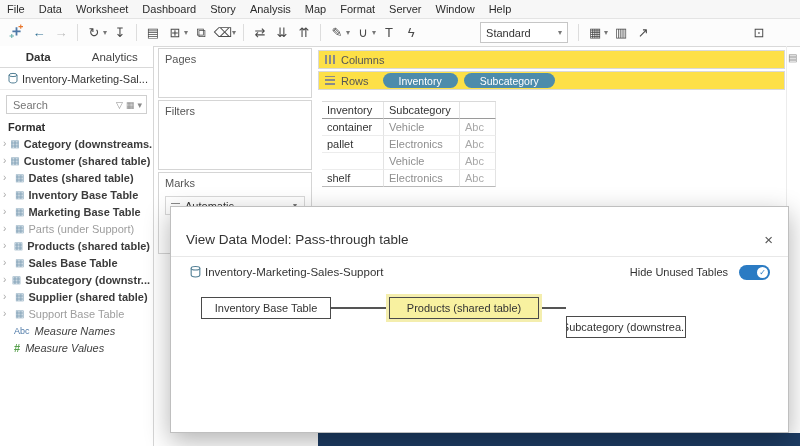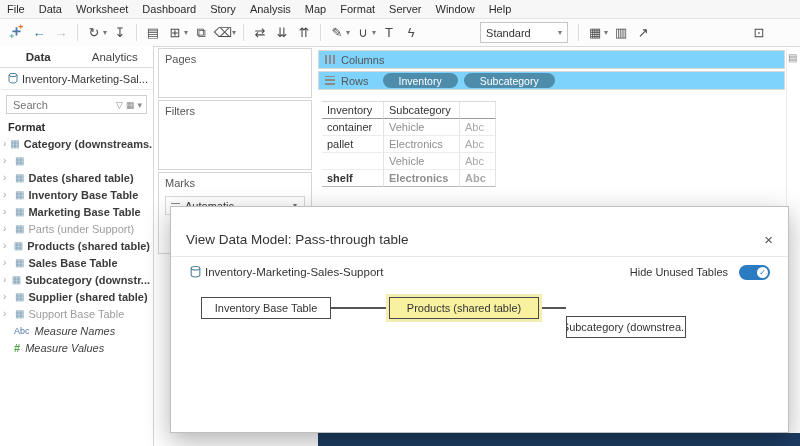--- a/index.html
+++ b/index.html
@@ -46,36 +46,36 @@
   .card{position:absolute;left:158px;width:152px;border:1px solid #d5d5d5;background:#fff;font-size:11px;color:#555;}
   .card-label{padding:4px 6px;}
   .card.pages{top:48px;height:48px;}
   .card.filters{top:100px;height:68px;}
   .card.marks{top:172px;height:80px;}
   .marks-dd{margin:3px 6px;height:17px;border:1px solid #d9d9d9;display:flex;align-items:center;gap:5px;padding:0 5px;color:#333;}
   .marks-dd .bars{width:9px;height:8px;background:repeating-linear-gradient(0deg,#8a8a8a 0 1px,transparent 1px 3px);}
   .marks-dd .caret{margin-left:auto;}
 
   
-  .shelf{position:absolute;left:318px;width:467px;height:19px;border:1px solid #d9d9d9;background:#7dd3fc;display:flex;align-items:center;gap:6px;padding:0 6px;font-size:11px;color:#555;box-sizing:border-box;}
+  .shelf{position:absolute;left:318px;width:467px;height:19px;border:1px solid #d9d9d9;background:#fde047;display:flex;align-items:center;gap:6px;padding:0 6px;font-size:11px;color:#555;box-sizing:border-box;}
   .shelf.cols{top:50px;}
   .shelf.rows{top:71px;}
   .vbars{width:10px;height:9px;background:repeating-linear-gradient(90deg,#8a8a8a 0 2px,transparent 2px 4px);}
   .hbars{width:10px;height:9px;background:repeating-linear-gradient(0deg,#8a8a8a 0 2px,transparent 2px 4px);}
   .pill{height:15px;border-radius:8px;background:#4d8cab;color:#fff;font-size:10.5px;display:flex;align-items:center;padding:0 16px;cursor:default;}
   .pill.first{margin-left:8px;}
 
   
   .viztable{position:absolute;left:322px;top:101px;display:grid;grid-template-columns:62px 76px 36px;font-size:11px;border-top:1px solid #d9d9d9;}
   .vc{height:16px;line-height:16px;padding-left:5px;border-right:1px solid #e3e3e3;border-bottom:1px solid #ececec;white-space:nowrap;overflow:hidden;}
   .vc.hdr{color:#333;border-bottom:1px solid #9a9a9a;}
   .vc.inv{color:#333;}
   .vc.sub{color:#8f8f8f;}
   .vc.val{color:#a8a8a8;}
-  .vc.lastrow{border-bottom:1px solid #b9b9b9;font-weight:bold;}
+  .vc.lastrow{border-bottom:1px solid #b9b9b9;}
 
   
   .right-rail{position:absolute;left:786px;top:46px;width:14px;height:160px;border-left:1px solid #ececec;}
   .rail-ic{position:absolute;left:1px;top:6px;font-size:10px;color:#8a8a8a;}
 
   
   .modal{position:absolute;left:170px;top:206px;width:617px;height:225px;background:#fff;border:1px solid #bfbfbf;box-shadow:0 8px 24px rgba(0,0,0,.30);z-index:10;}
   .modal-header{height:33px;display:flex;align-items:center;padding:0 15px;border-bottom:1px solid #e8e8e8;font-size:13.5px;color:#333;margin-top:16px;}
   .modal-close{margin-left:auto;font-size:15px;color:#555;cursor:default;}
   .modal-sub{height:30px;display:flex;align-items:center;gap:3px;padding:0 18px;font-size:11.5px;color:#333;}
@@ -180,20 +180,21 @@
     <div class="tables-h">Format</div>
 
     <div class="trow">
         <span class="chev">›</span>
         <span class="grid-ic">▦</span>
         <span>Category (downstreams...</span>
       </div>
     <div class="trow">
         <span class="chev">›</span>
         <span class="grid-ic">▦</span>
+        <span>Customer (shared table)</span>
       </div>
     <div class="trow">
         <span class="chev">›</span>
         <span class="grid-ic">▦</span>
         <span>Dates (shared table)</span>
       </div>
     <div class="trow">
         <span class="chev">›</span>
         <span class="grid-ic">▦</span>
         <span>Inventory Base Table</span>

